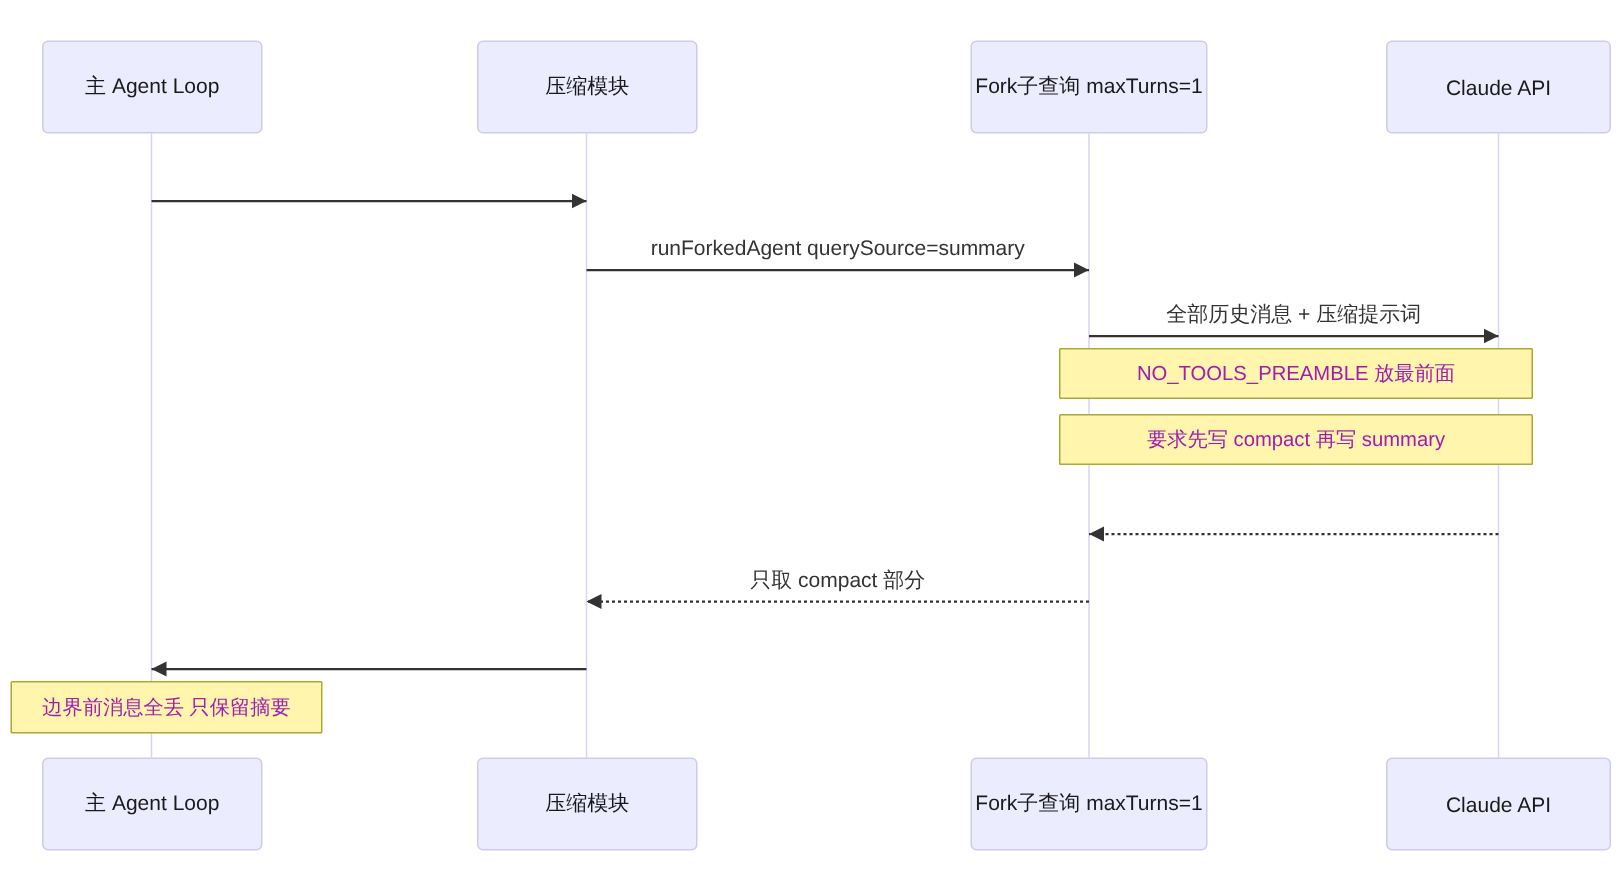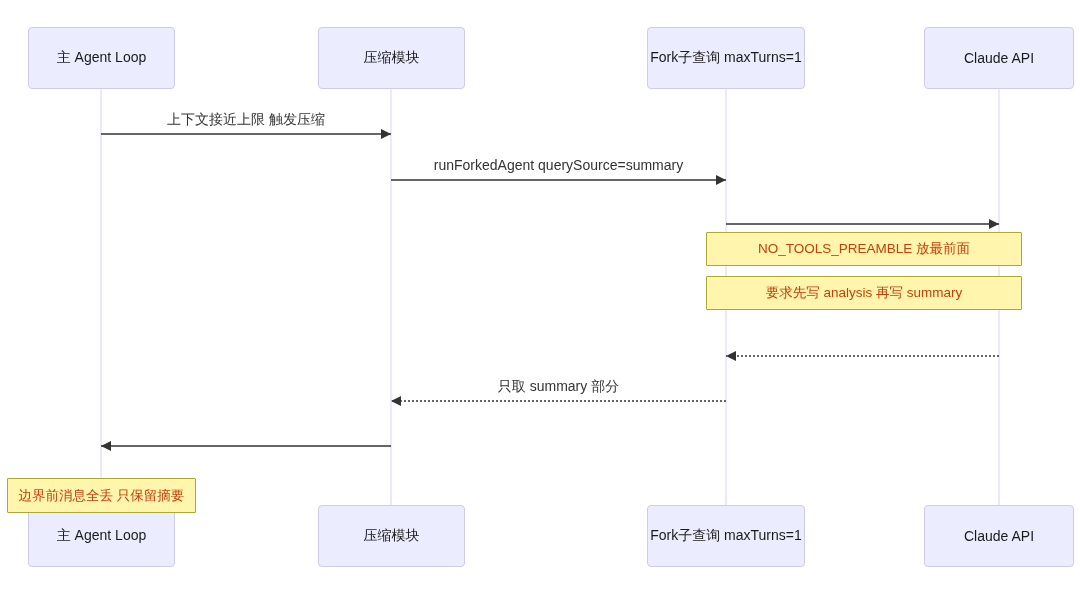--- a/index.html
+++ b/index.html
@@ -54,21 +54,21 @@
   }
   .note {
     position: absolute;
     z-index: 3;
     background: var(--note-fill, #fff5ad);
     border: 1px solid var(--note-border, #aaaa33);
     display: flex;
     align-items: center;
     justify-content: center;
     font-size: 13.5px;
-    color: #c2410c;
+    color: #a21caf;
     white-space: nowrap;
     border-radius: 1px;
   }
 </style>
 </head>
 <body>
 
 <div id="stage" style="--bg: #ffffff; --actor-fill: #ececff; --actor-border: #cfcbe8; --lifeline: #d9d5f0; --msgline: #333333; --msgtext: #333333; --note-fill: #fff5ad; --note-border: #aaaa33;">
   <svg id="wires" width="1080" height="594">
     <defs>
@@ -104,19 +104,19 @@
     </div>
     <div class="actor" style="left: 647px; top: 505px; width: 158px; height: 62px;">
       <span>Fork子查询 maxTurns=1</span>
     </div>
     <div class="actor" style="left: 924px; top: 27px; width: 150px; height: 62px;">
       <span>Claude API</span>
     </div>
     <div class="actor" style="left: 924px; top: 505px; width: 150px; height: 62px;">
       <span>Claude API</span>
     </div>
-    <div class="msg-label" style="left: 246px; top: 111px;">上下文接近上限 触发压缩</div>
     <div class="msg-label" style="left: 558.5px; top: 157px;">runForkedAgent querySource=summary</div>
-    <div class="msg-label" style="left: 558.5px; top: 378px;">只取 summary 部分</div>
+    <div class="msg-label" style="left: 862.5px; top: 201px;">全部历史消息 + 压缩提示词</div>
+    <div class="msg-label" style="left: 558.5px; top: 378px;">只取 compact 部分</div>
     <div class="note" style="left: 706px; top: 232px; width: 316px; height: 34px;">NO_TOOLS_PREAMBLE 放最前面</div>
-    <div class="note" style="left: 706px; top: 276px; width: 316px; height: 34px;">要求先写 analysis 再写 summary</div>
-    <div class="note" style="left: 7px; top: 478px; width: 189px; height: 35px;">边界前消息全丢 只保留摘要</div>
+    <div class="note" style="left: 706px; top: 276px; width: 316px; height: 34px;">要求先写 compact 再写 summary</div>
+    <div class="note" style="left: 7px; top: 454px; width: 208px; height: 35px;">边界前消息全丢 只保留摘要</div>
   </div>
 
 </body></html>

